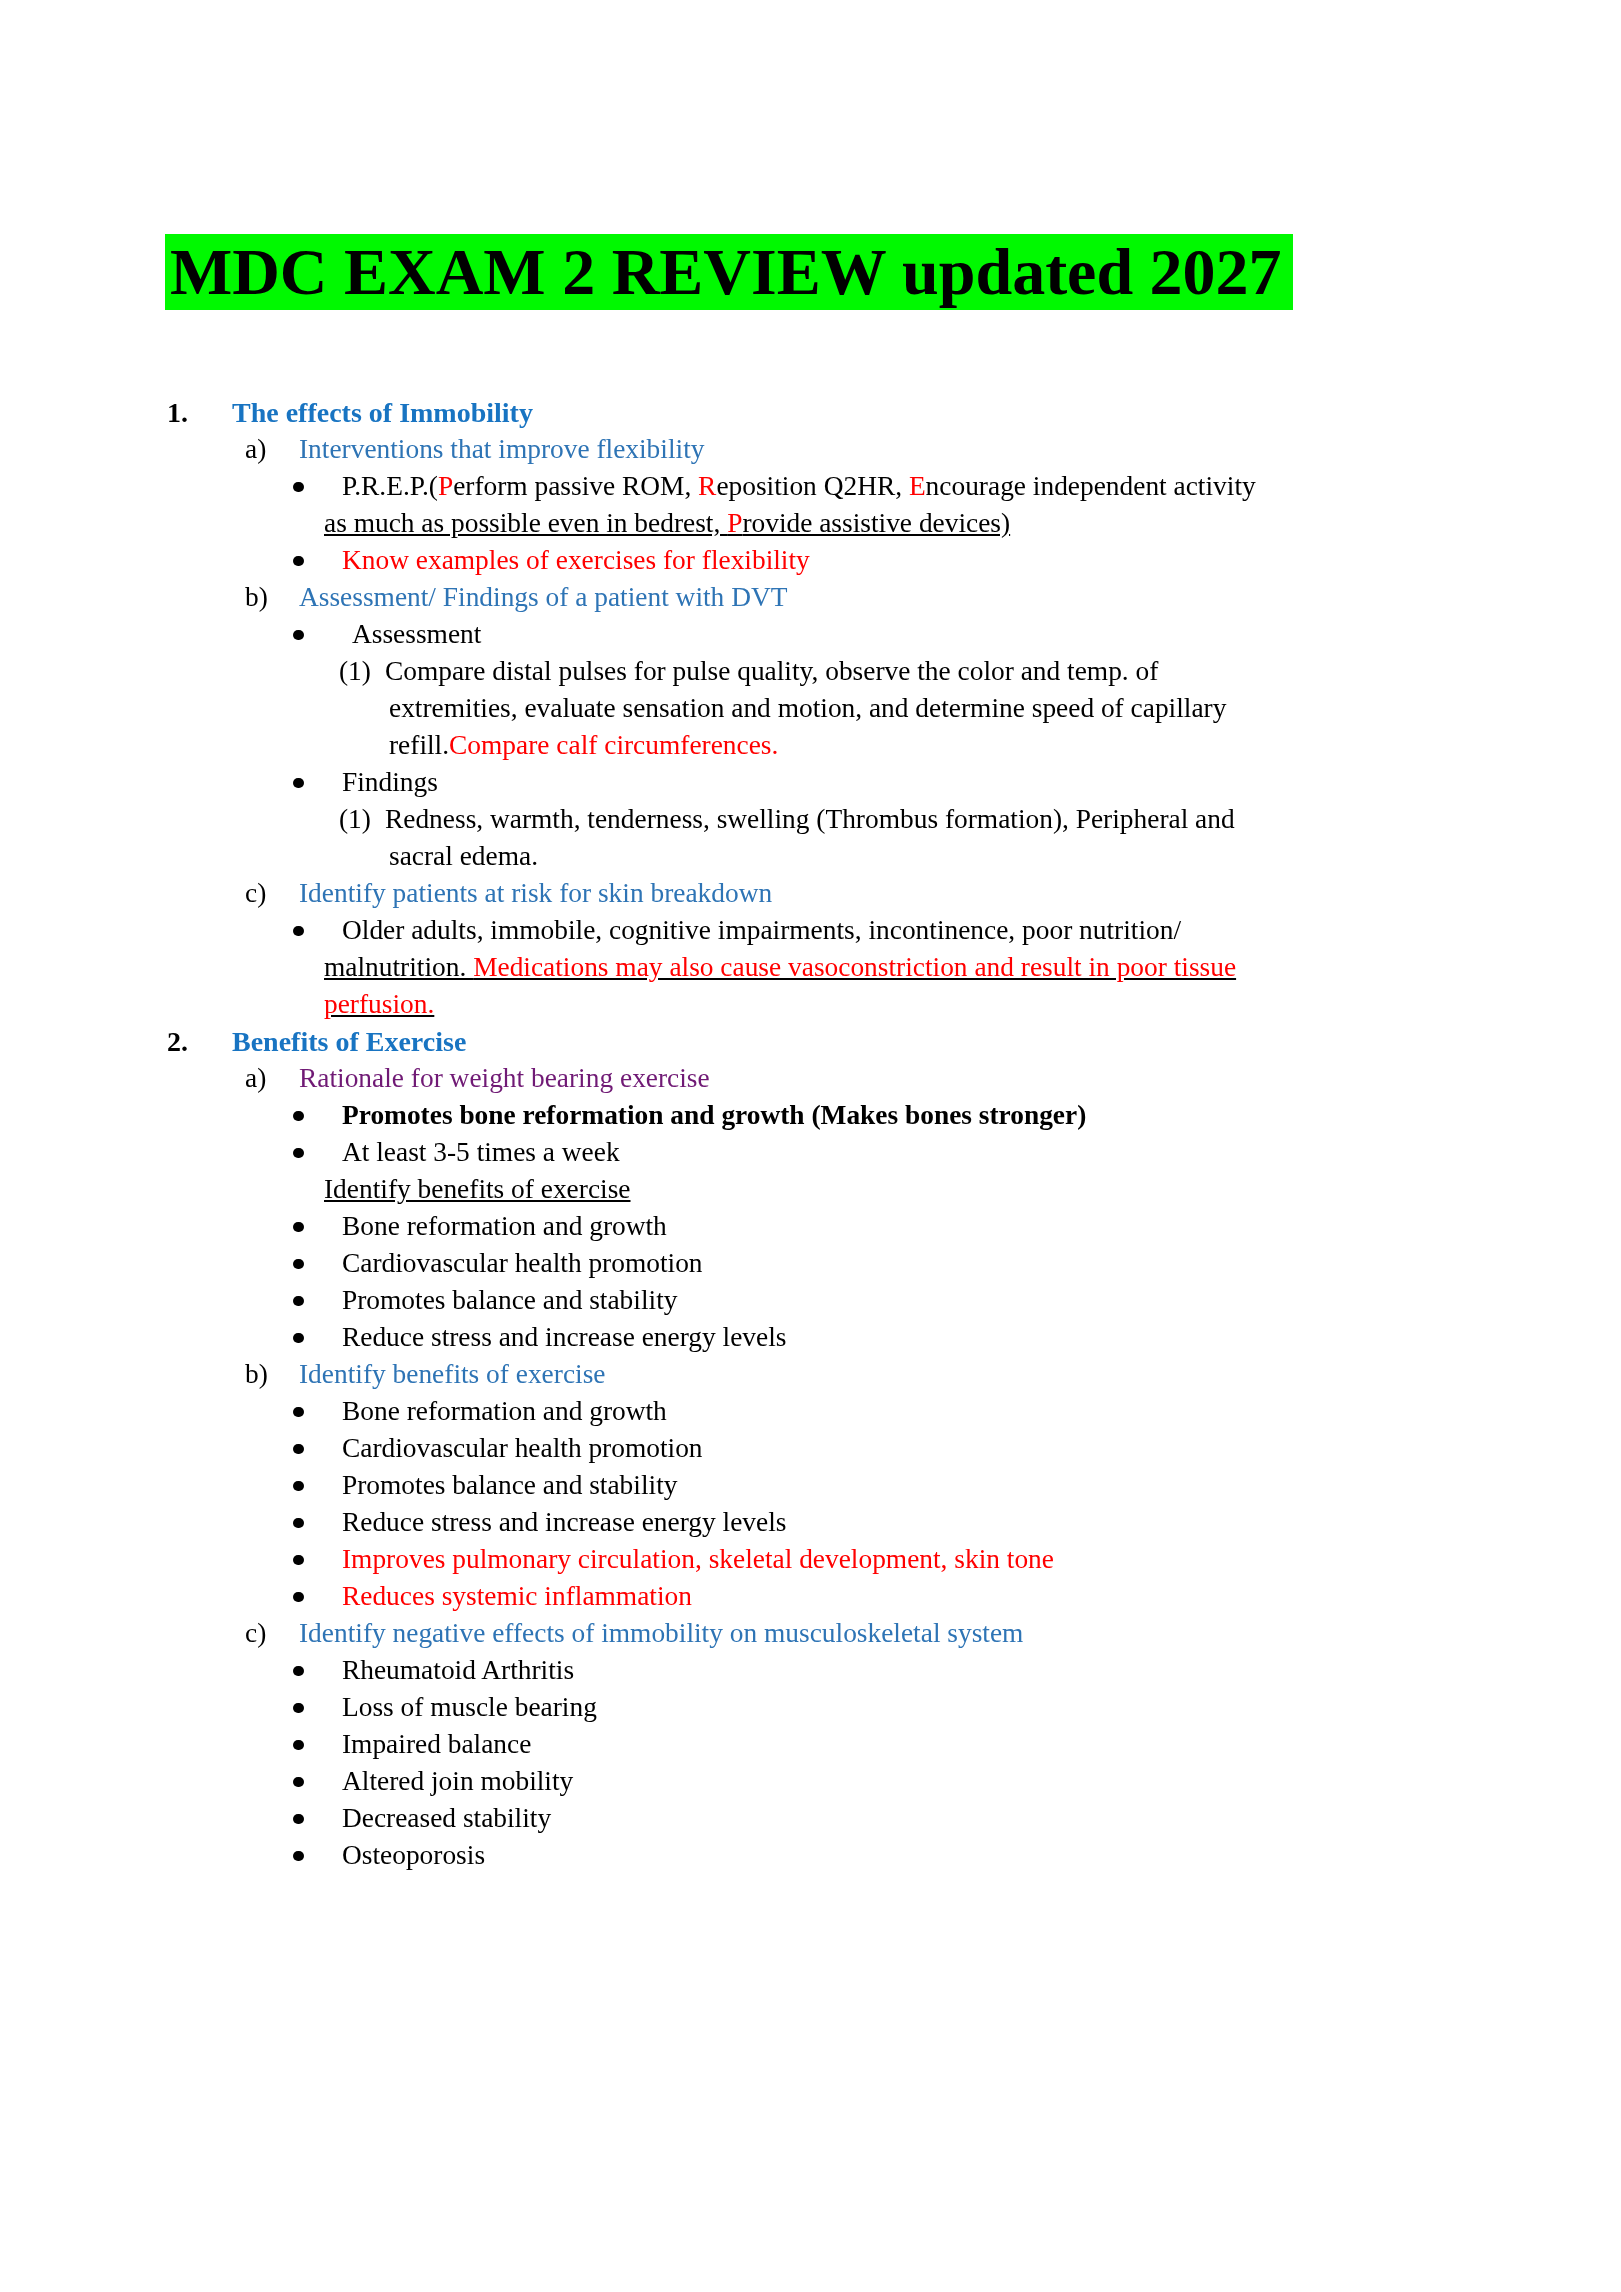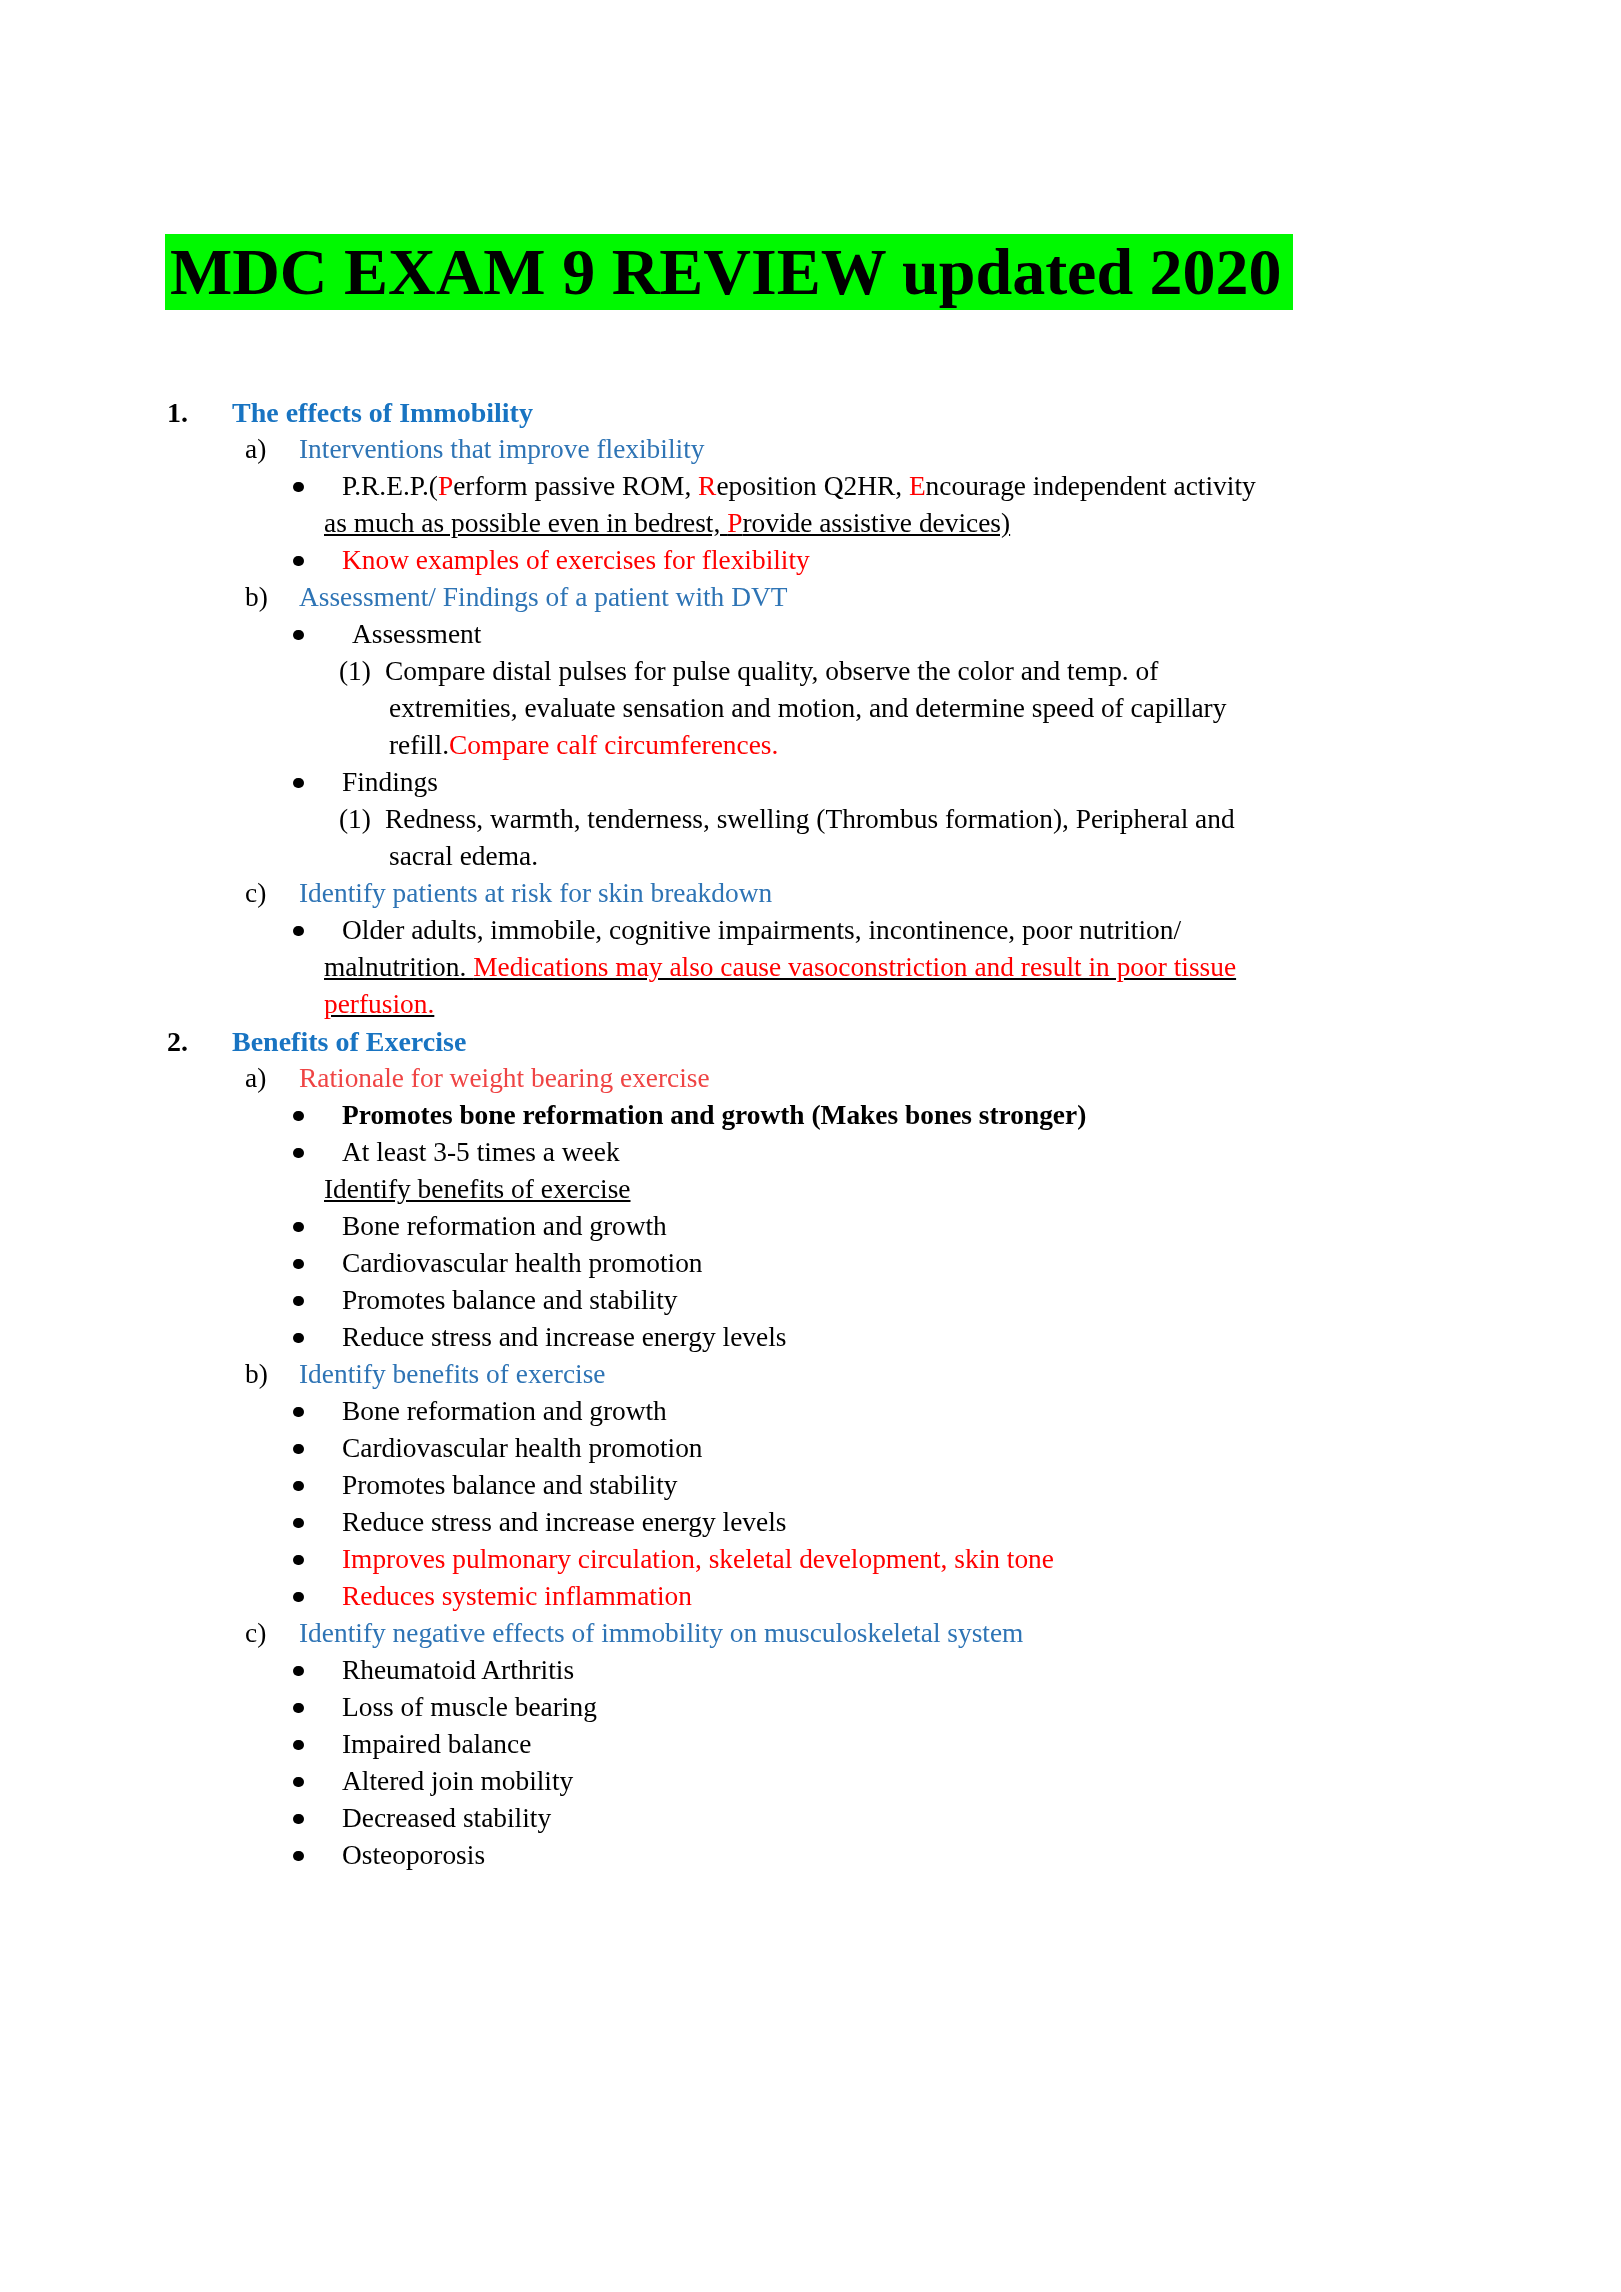--- a/index.html
+++ b/index.html
@@ -35,21 +35,21 @@
   .dot{
     position:absolute;left:293px;top:13.7px;
     width:10.8px;height:10.8px;border-radius:50%;background:#000;
   }
 </style>
 </head>
 <body>
 
 <div class="page">
   <div class="title-wrap">
-    <span class="title-hl" style="background: rgb(0, 249, 0);">MDC EXAM 9 REVIEW updated 2020</span>
+    <span class="title-hl" style="background: rgb(0, 249, 0);">MDC EXAM 2 REVIEW updated 2027</span>
   </div>
   <div class="outline">
       <div class="row h1">
         <span class="mk">1.</span>
         <span class="txt"><span style="color: rgb(24, 116, 194);">The effects of Immobility</span></span>
       </div>
       <div class="row h2">
         <span class="mk">a)</span>
         <span class="txt"><span style="color: rgb(46, 116, 181);">Interventions that improve flexibility</span></span>
       </div>
@@ -106,21 +106,21 @@
       </div>
       <div class="row bullet-cont">
         <span class="txt"><span style="color: rgb(255, 0, 0);">perfusion.</span></span>
       </div>
       <div class="row h1">
         <span class="mk">2.</span>
         <span class="txt"><span style="color: rgb(24, 116, 194);">Benefits of Exercise</span></span>
       </div>
       <div class="row h2">
         <span class="mk">a)</span>
-        <span class="txt"><span style="color: #ef4444; font-family: Liberation Serif, serif;">Rationale for weight bearing exercise</span></span>
+        <span class="txt"><span style="color: #701a75; font-family: Liberation Serif, serif;">Rationale for weight bearing exercise</span></span>
       </div>
       <div class="row bullet">
         <span class="dot"></span>
         <span class="txt"><span style="color: rgb(0, 0, 0); font-weight: bold;">Promotes bone reformation and growth (Makes bones stronger)</span></span>
       </div>
       <div class="row bullet">
         <span class="dot"></span>
         <span class="txt"><span style="color: rgb(0, 0, 0);">At least 3-5 times a week</span></span>
       </div>
       <div class="row bullet-cont">

